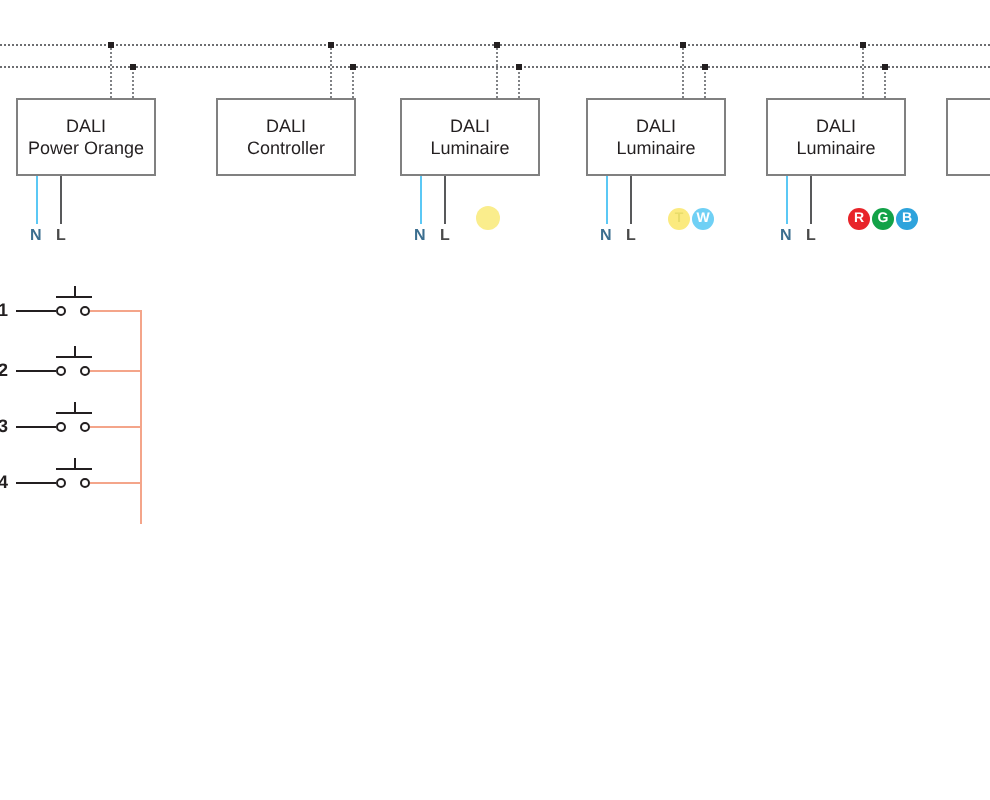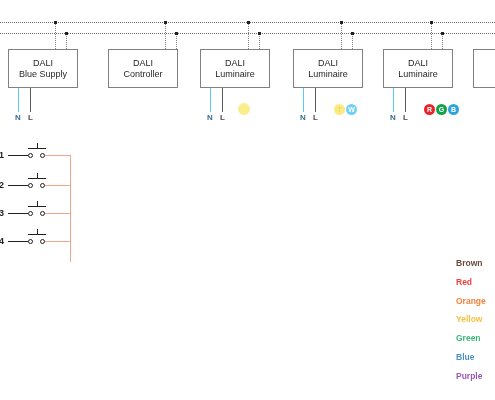--- a/index.html
+++ b/index.html
@@ -60,21 +60,21 @@
 
 <div id="canvas">
     <div class="bus" style="left: 0px; top: 22px; width: 495px;"></div>
     <div class="bus" style="left: 0px; top: 33px; width: 495px;"></div>
     <div class="drop" style="left: 55px; top: 22px; height: 27px;"></div>
     <div class="node" style="left: 54px; top: 21px;"></div>
     <div class="drop" style="left: 66px; top: 33px; height: 16px;"></div>
     <div class="node" style="left: 65px; top: 32px;"></div>
     <div class="device-box" style="left: 8px; top: 49px; width: 70px; height: 39px;">
       <span class="ln">DALI</span>
-      <span class="ln">Blue Supply</span>
+      <span class="ln">Power Orange</span>
     </div>
     <div class="wire wire-n" style="left: 18px; top: 88px; height: 24px;"></div>
     <div class="wire wire-l" style="left: 30px; top: 88px; height: 24px;"></div>
     <div class="wire-lab lab-n" style="left: 15px; top: 113px;">N</div>
     <div class="wire-lab lab-l" style="left: 28px; top: 113px;">L</div>
     <div class="drop" style="left: 165px; top: 22px; height: 27px;"></div>
     <div class="node" style="left: 164px; top: 21px;"></div>
     <div class="drop" style="left: 176px; top: 33px; height: 16px;"></div>
     <div class="node" style="left: 175px; top: 32px;"></div>
     <div class="device-box" style="left: 108px; top: 49px; width: 70px; height: 39px;">
@@ -146,22 +146,13 @@
     <div class="sw-stem" style="left: 37px; top: 201px; height: 5px;"></div>
     <div class="sw-out" style="left: 45px; top: 213px; width: 25px;"></div>
     <div class="sw-num" style="left: -1px; top: 236px;">4</div>
     <div class="sw-lead" style="left: 8px; top: 241px; width: 20px;"></div>
     <div class="sw-contact" style="left: 28px; top: 238.5px;"></div>
     <div class="sw-contact" style="left: 40px; top: 238.5px;"></div>
     <div class="sw-bar" style="left: 28px; top: 234px; width: 18px;"></div>
     <div class="sw-stem" style="left: 37px; top: 229px; height: 5px;"></div>
     <div class="sw-out" style="left: 45px; top: 241px; width: 25px;"></div>
     <div class="sw-rail" style="left: 70px; top: 155px; height: 107px;"></div>
-    <div id="legend" style="left: 456px; top: 259px; width: 40px; height: 131.6px;">
-      <div class="legend-item" style="color: rgb(106, 74, 60); left: 0px; top: 0px;">Brown</div>
-      <div class="legend-item" style="color: rgb(240, 64, 64); left: 0px; top: 18.8px;">Red</div>
-      <div class="legend-item" style="color: rgb(244, 130, 60); left: 0px; top: 37.6px;">Orange</div>
-      <div class="legend-item" style="color: rgb(245, 193, 65); left: 0px; top: 56.4px;">Yellow</div>
-      <div class="legend-item" style="color: rgb(60, 184, 120); left: 0px; top: 75.2px;">Green</div>
-      <div class="legend-item" style="color: rgb(74, 144, 196); left: 0px; top: 94px;">Blue</div>
-      <div class="legend-item" style="color: rgb(155, 89, 182); left: 0px; top: 112.8px;">Purple</div>
-    </div>
   </div>
 
 </body></html>

